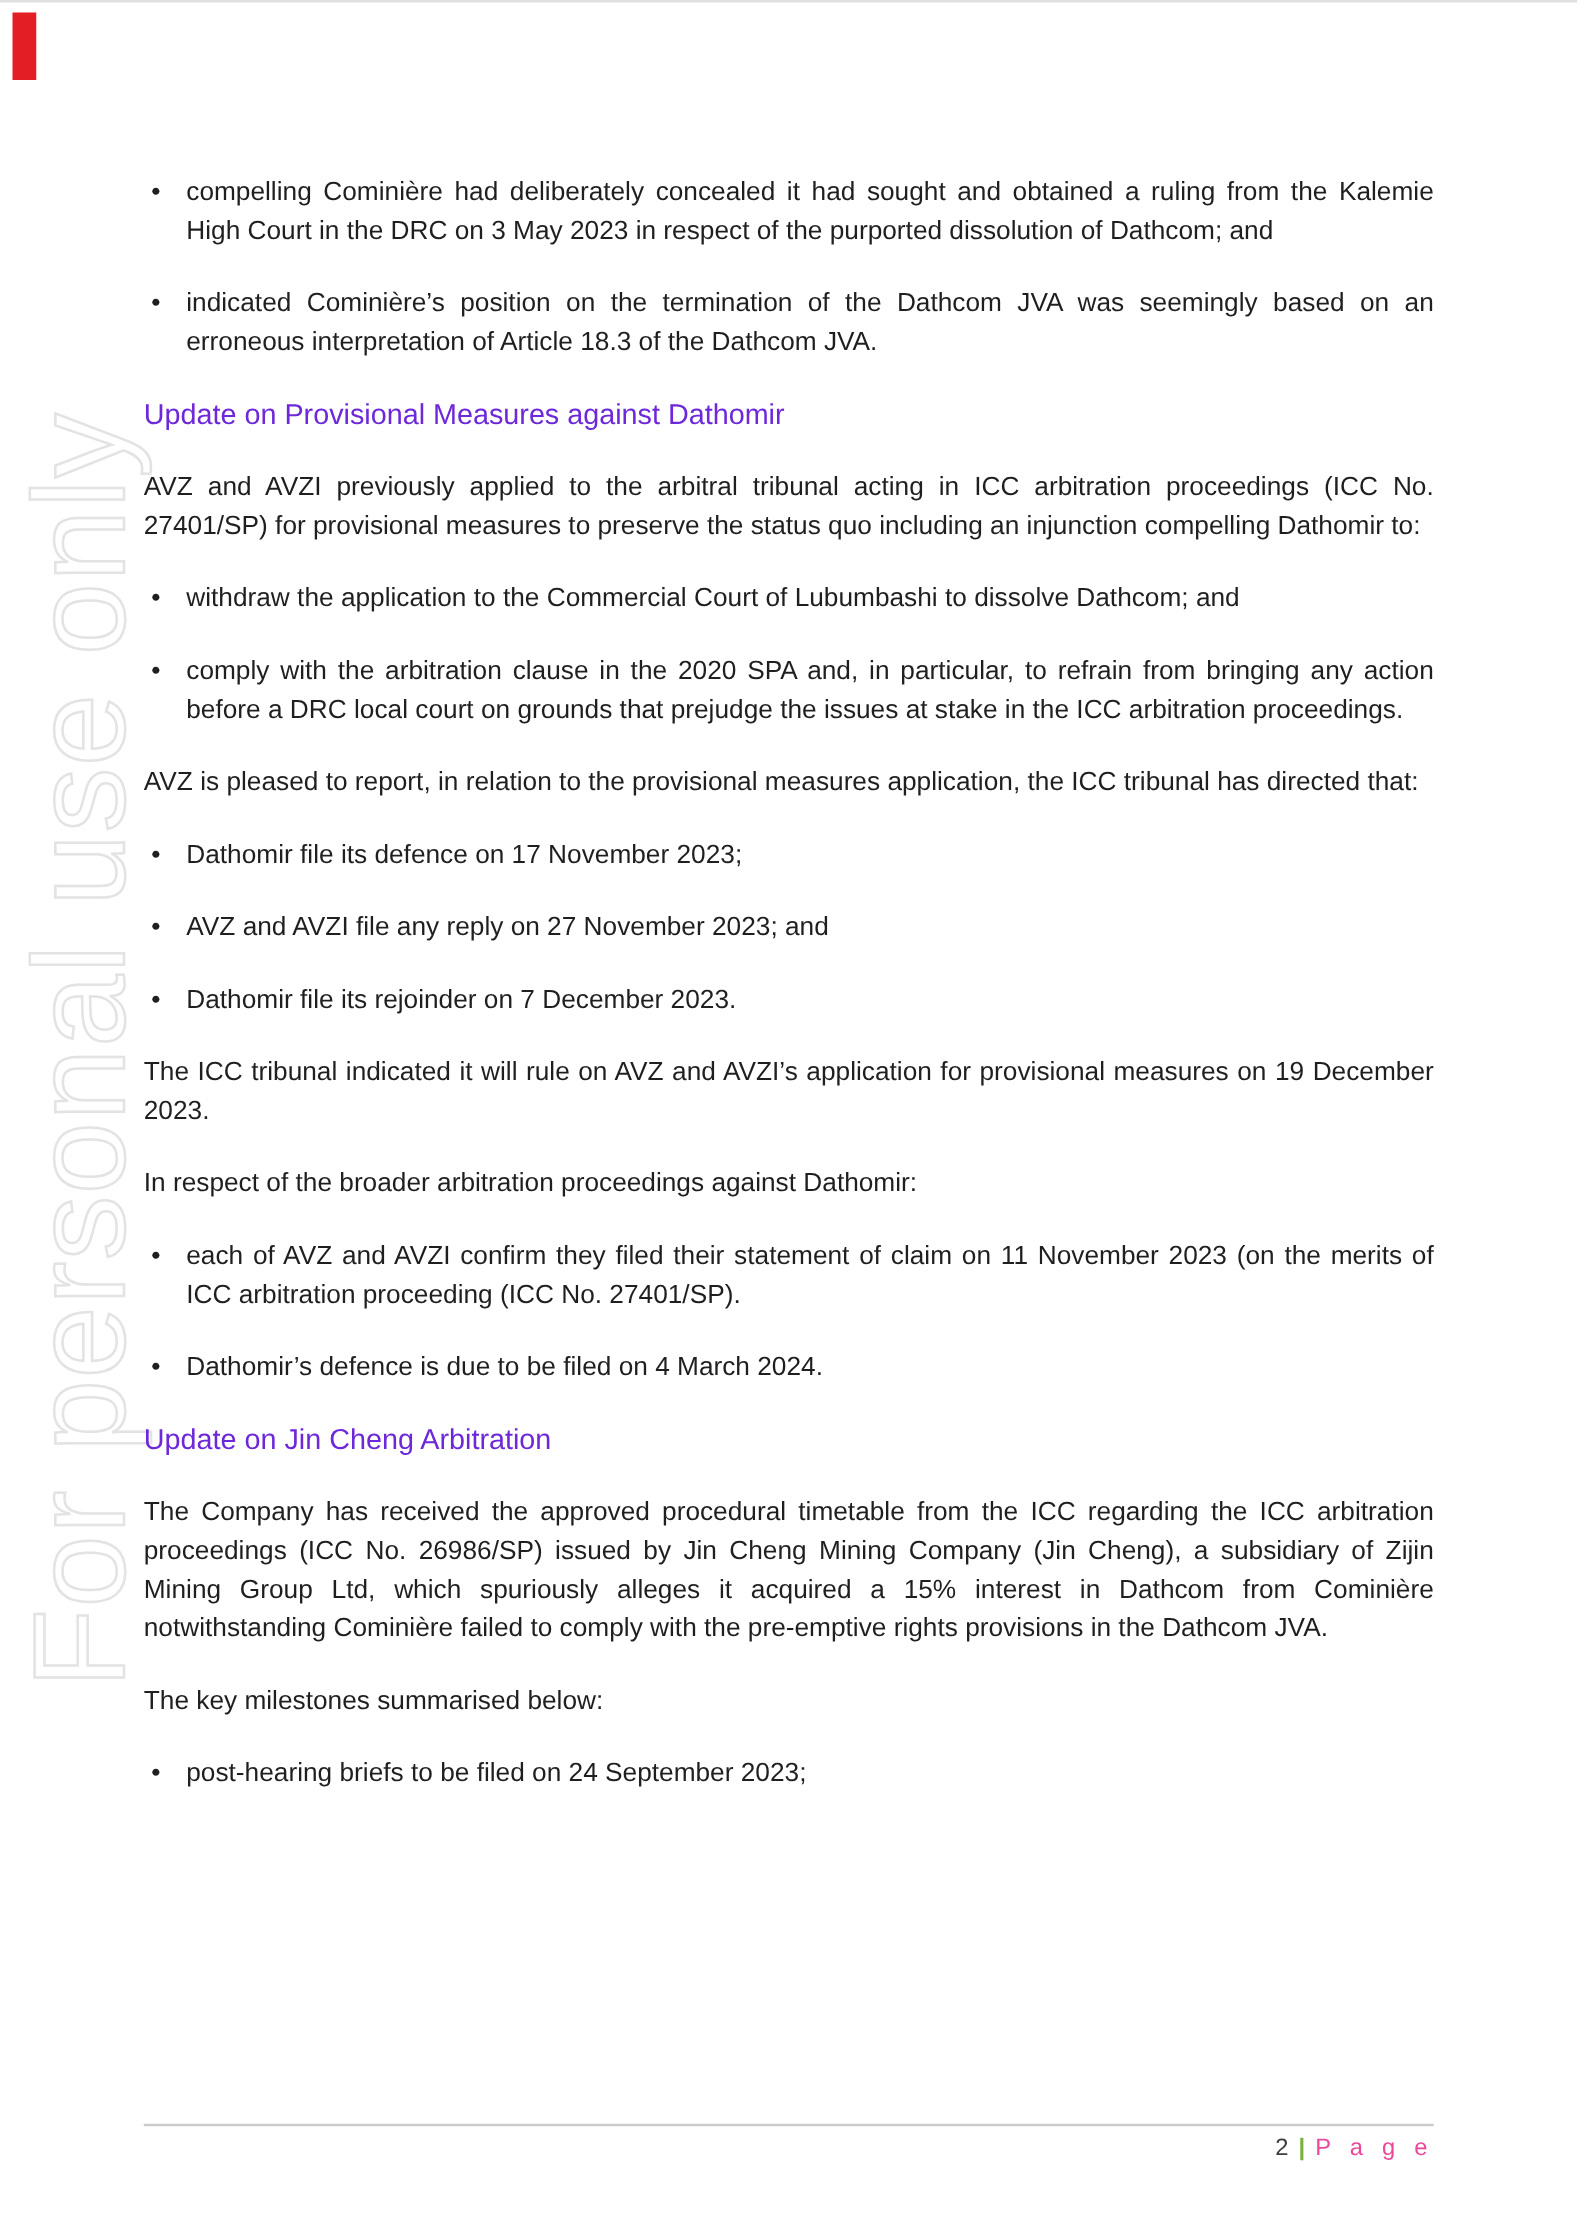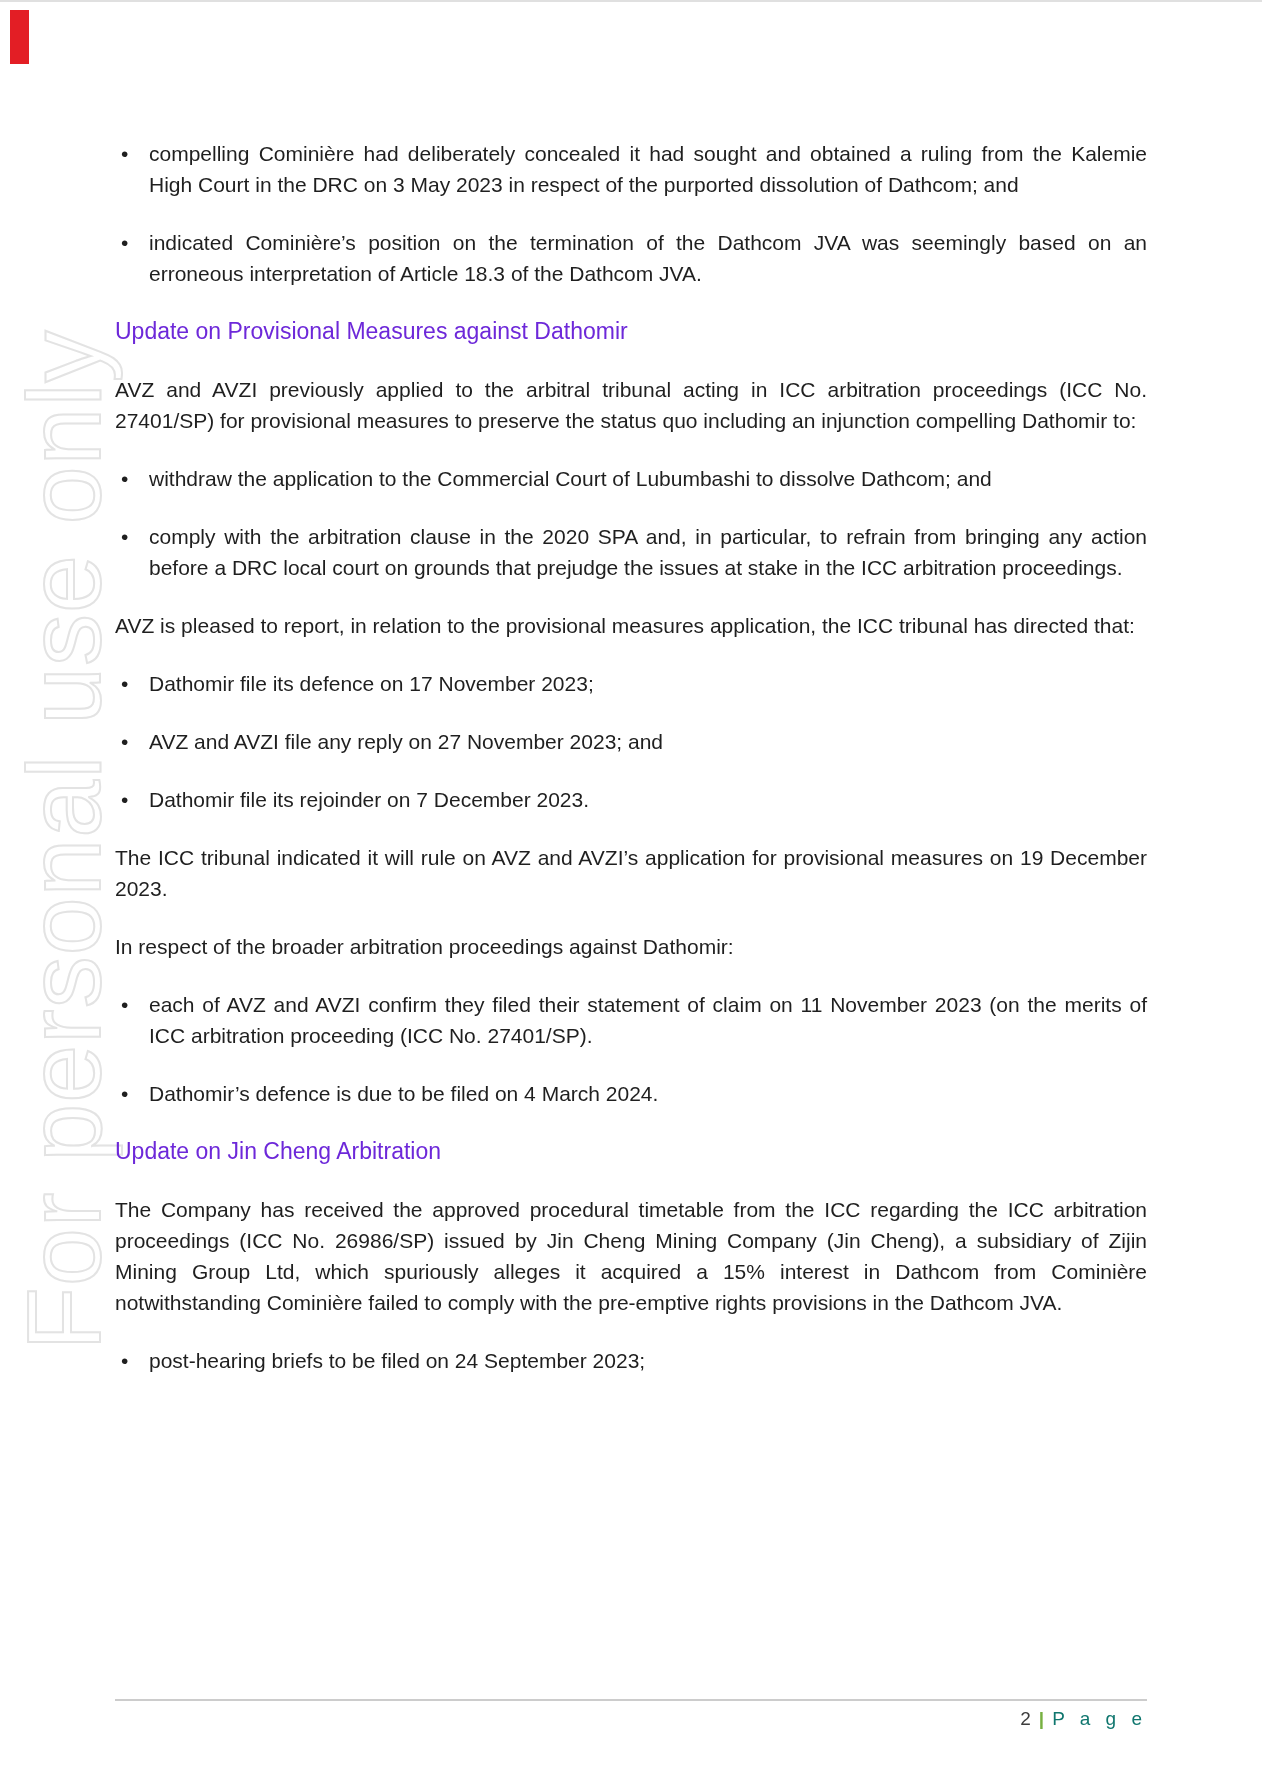--- a/index.html
+++ b/index.html
@@ -114,22 +114,23 @@
       <div class="bullet">
         <span class="dot">•</span>
         <div class="text"><span>each of AVZ and AVZI confirm they filed their statement of claim on 11 November 2023 (on the merits of ICC arbitration proceeding (ICC No. 27401/SP).</span></div>
       </div>
       <div class="bullet">
         <span class="dot">•</span>
         <div class="text"><span>Dathomir’s defence is due to be filed on 4 March 2024.</span></div>
       </div>
       <div class="heading"><span>Update on Jin Cheng Arbitration</span></div>
       <div class="para"><span>The Company has received the approved procedural timetable from the ICC regarding the ICC arbitration proceedings (ICC No. 26986/SP) issued by Jin Cheng Mining Company (</span><span class="b">Jin Cheng</span><span>), a subsidiary of Zijin Mining Group Ltd, which spuriously alleges it acquired a 15% interest in Dathcom from Cominière notwithstanding Cominière failed to comply with the pre-emptive rights provisions in the Dathcom JVA.</span></div>
+      <div class="para"><span>The key milestones summarised below:</span></div>
       <div class="bullet">
         <span class="dot">•</span>
         <div class="text"><span>post-hearing briefs to be filed on 24 September 2023;</span></div>
       </div>
     </div>
   <div class="footer-rule"></div>
   <div class="footer">
-    <span class="num">2</span><span class="sep" style="color: rgb(119, 176, 65);">|</span><span class="word" style="color: #0f766e;">P a g e</span>
+    <span class="num">2</span><span class="sep" style="color: rgb(119, 176, 65);">|</span><span class="word" style="color: #ec4899;">P a g e</span>
   </div>
 </div>
 
 </body></html>

